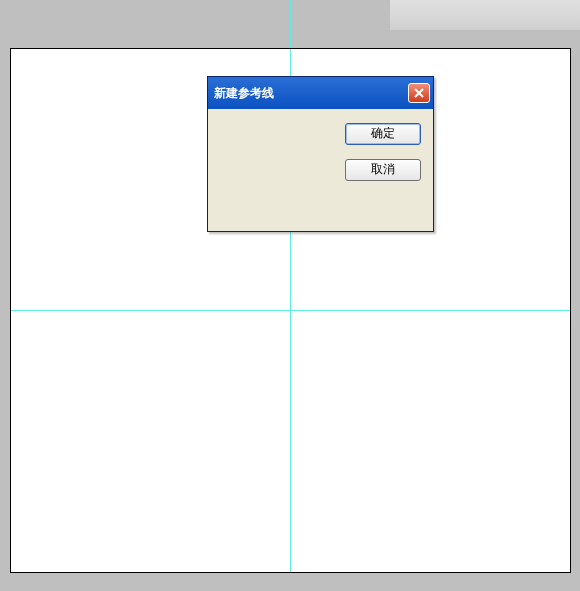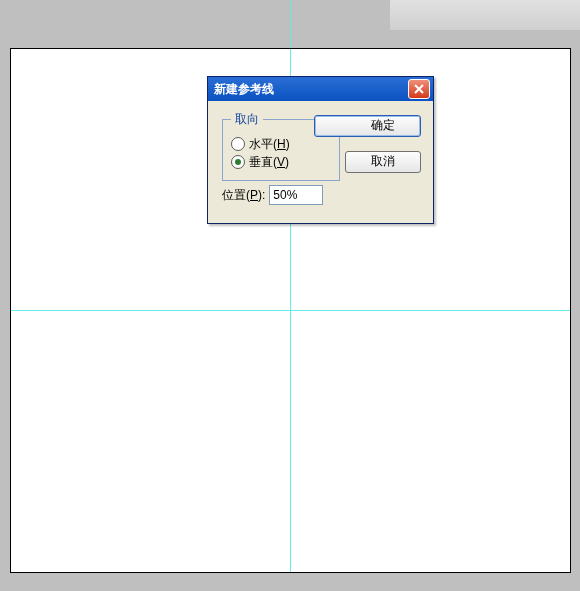--- a/index.html
+++ b/index.html
@@ -3,33 +3,33 @@
 <meta charset="utf-8">
 <style>
   html,body{margin:0;padding:0;width:580px;height:591px;background:#bfbfbf;font-family:"Microsoft YaHei","SimSun",Arial,sans-serif;font-size:12px;overflow:hidden;}
   .workspace{position:absolute;left:0;top:0;width:580px;height:591px;}
   .toolbar-fragment{position:absolute;right:0;top:0;width:190px;height:30px;background:linear-gradient(#e0e0e0,#d0d0d0);}
   .canvas{position:absolute;left:10px;top:48px;width:559px;height:523px;background:#ffffff;border:1px solid #000;box-sizing:content-box;}
   .guide-v{position:absolute;top:0;bottom:0;width:1px;background:#62ece6;}
   .guide-h{position:absolute;left:0;right:0;height:1px;background:#62ece6;}
   .guide-v.over{position:absolute;top:0;height:48px;width:1px;background:#62ece6;}
   .dialog{position:absolute;left:207px;top:76px;width:225px;background:#ece9d8;border:1px solid #0a246a;box-shadow:2px 2px 2px rgba(0,0,0,.25);}
-  .titlebar{height:24px;background:linear-gradient(#2a6ed5,#0b52c1);display:flex;align-items:center;padding:0 3px 0 6px;color:#fff;font-weight:bold;}
+  .titlebar{height:32px;background:linear-gradient(#2a6ed5,#0b52c1);display:flex;align-items:center;padding:0 3px 0 6px;color:#fff;font-weight:bold;}
   .titlebar .title{flex:1;white-space:nowrap;}
   .close-btn{width:20px;height:18px;background:linear-gradient(#f08f7a,#d13b1b);border:1px solid #fff;border-radius:3px;display:flex;align-items:center;justify-content:center;cursor:pointer;}
   .close-btn svg{width:10px;height:10px;display:block;}
   .dlg-body{padding:10px 10px 12px 12px;position:relative;}
   fieldset.orient{position:absolute;left:14px;top:10px;width:100px;height:56px;border:1px solid #8aa6cf;padding:6px 8px 6px 8px;margin:0;}
   fieldset.orient legend{color:#1846a3;padding:0 4px;font-size:12px;}
   .radio-row{display:flex;align-items:center;margin:2px 0;line-height:16px;}
   .radio{width:12px;height:12px;border:1px solid #5a5a5a;border-radius:50%;margin-right:4px;background:#fff;display:inline-flex;align-items:center;justify-content:center;}
   .radio.selected::after{content:"";width:6px;height:6px;background:#2e7d32;border-radius:50%;display:block;}
   .hotkey{text-decoration:underline;}
   .btn{position:absolute;width:74px;height:20px;background:linear-gradient(#fdfdfd,#e6e6e6);border:1px solid #707070;border-radius:3px;text-align:center;line-height:19px;cursor:pointer;font-size:12px;}
-  .btn.ok{right:12px;top:14px;border:1px solid #2b5fb3;box-shadow:0 0 0 1px #9bbce8 inset;padding-left:31px;}
+  .btn.ok{right:12px;top:14px;border:1px solid #2b5fb3;box-shadow:0 0 0 1px #9bbce8 inset;}
   .btn.cancel{right:12px;top:50px;}
   .pos-row{position:absolute;left:14px;top:84px;display:flex;align-items:center;}
   .pos-row label{margin-right:4px;}
   .pos-input{width:46px;height:18px;border:1px solid #7f9db9;background:#fff;padding:0 3px;font-size:12px;line-height:18px;font-family:inherit;}
   .dlg-body{height:100px;}
 </style>
 </head>
 <body>
 
 <div class="workspace">
@@ -46,35 +46,20 @@
     <div class="titlebar">
       <span class="title">新建参考线</span>
       <div class="close-btn">
         <svg viewBox="0 0 10 10">
             <path d="M1 1 L9 9 M9 1 L1 9" stroke="#fff" stroke-width="2" fill="none"></path>
           </svg>
       </div>
     </div>
     <div class="dlg-body">
 
-      <fieldset class="orient">
-        <legend>取向</legend>
-        <div class="radio-row">
-          <span class="radio"></span>
-          <span><span>水平(</span><span class="hotkey">H</span><span>)</span></span>
-        </div>
-        <div class="radio-row">
-          <span class="radio selected"></span>
-          <span><span>垂直(</span><span class="hotkey">V</span><span>)</span></span>
-        </div>
-      </fieldset>
 
       <div class="btn ok">确定</div>
       <div class="btn cancel">取消</div>
 
-      <div class="pos-row">
-        <label><span>位置(</span><span class="hotkey">P</span><span>):</span></label>
-        <input class="pos-input" value="50%" style="">
-      </div>
 
     </div>
   </div>
 </div>
 
 </body></html>

